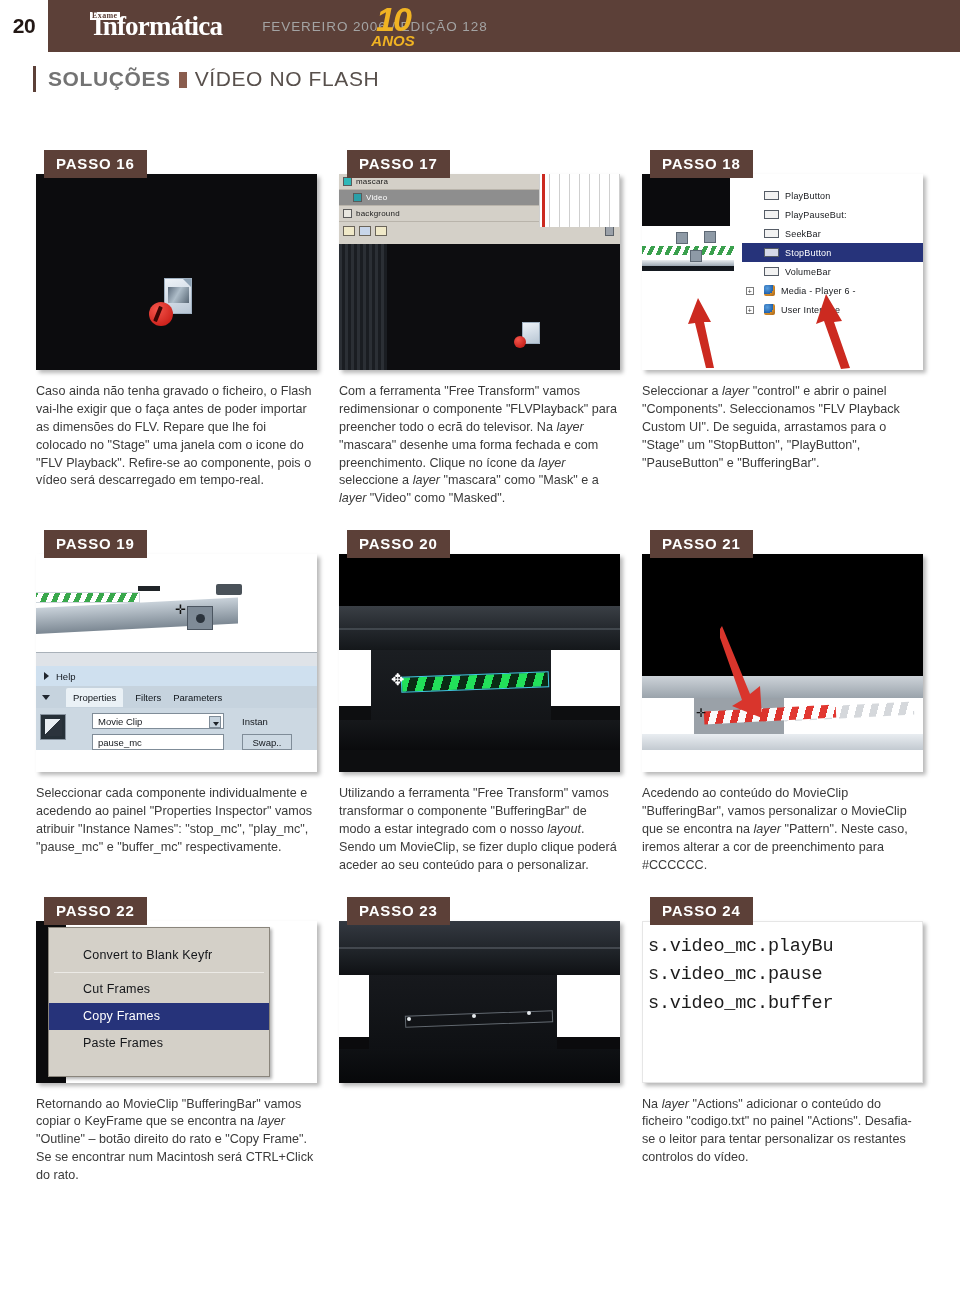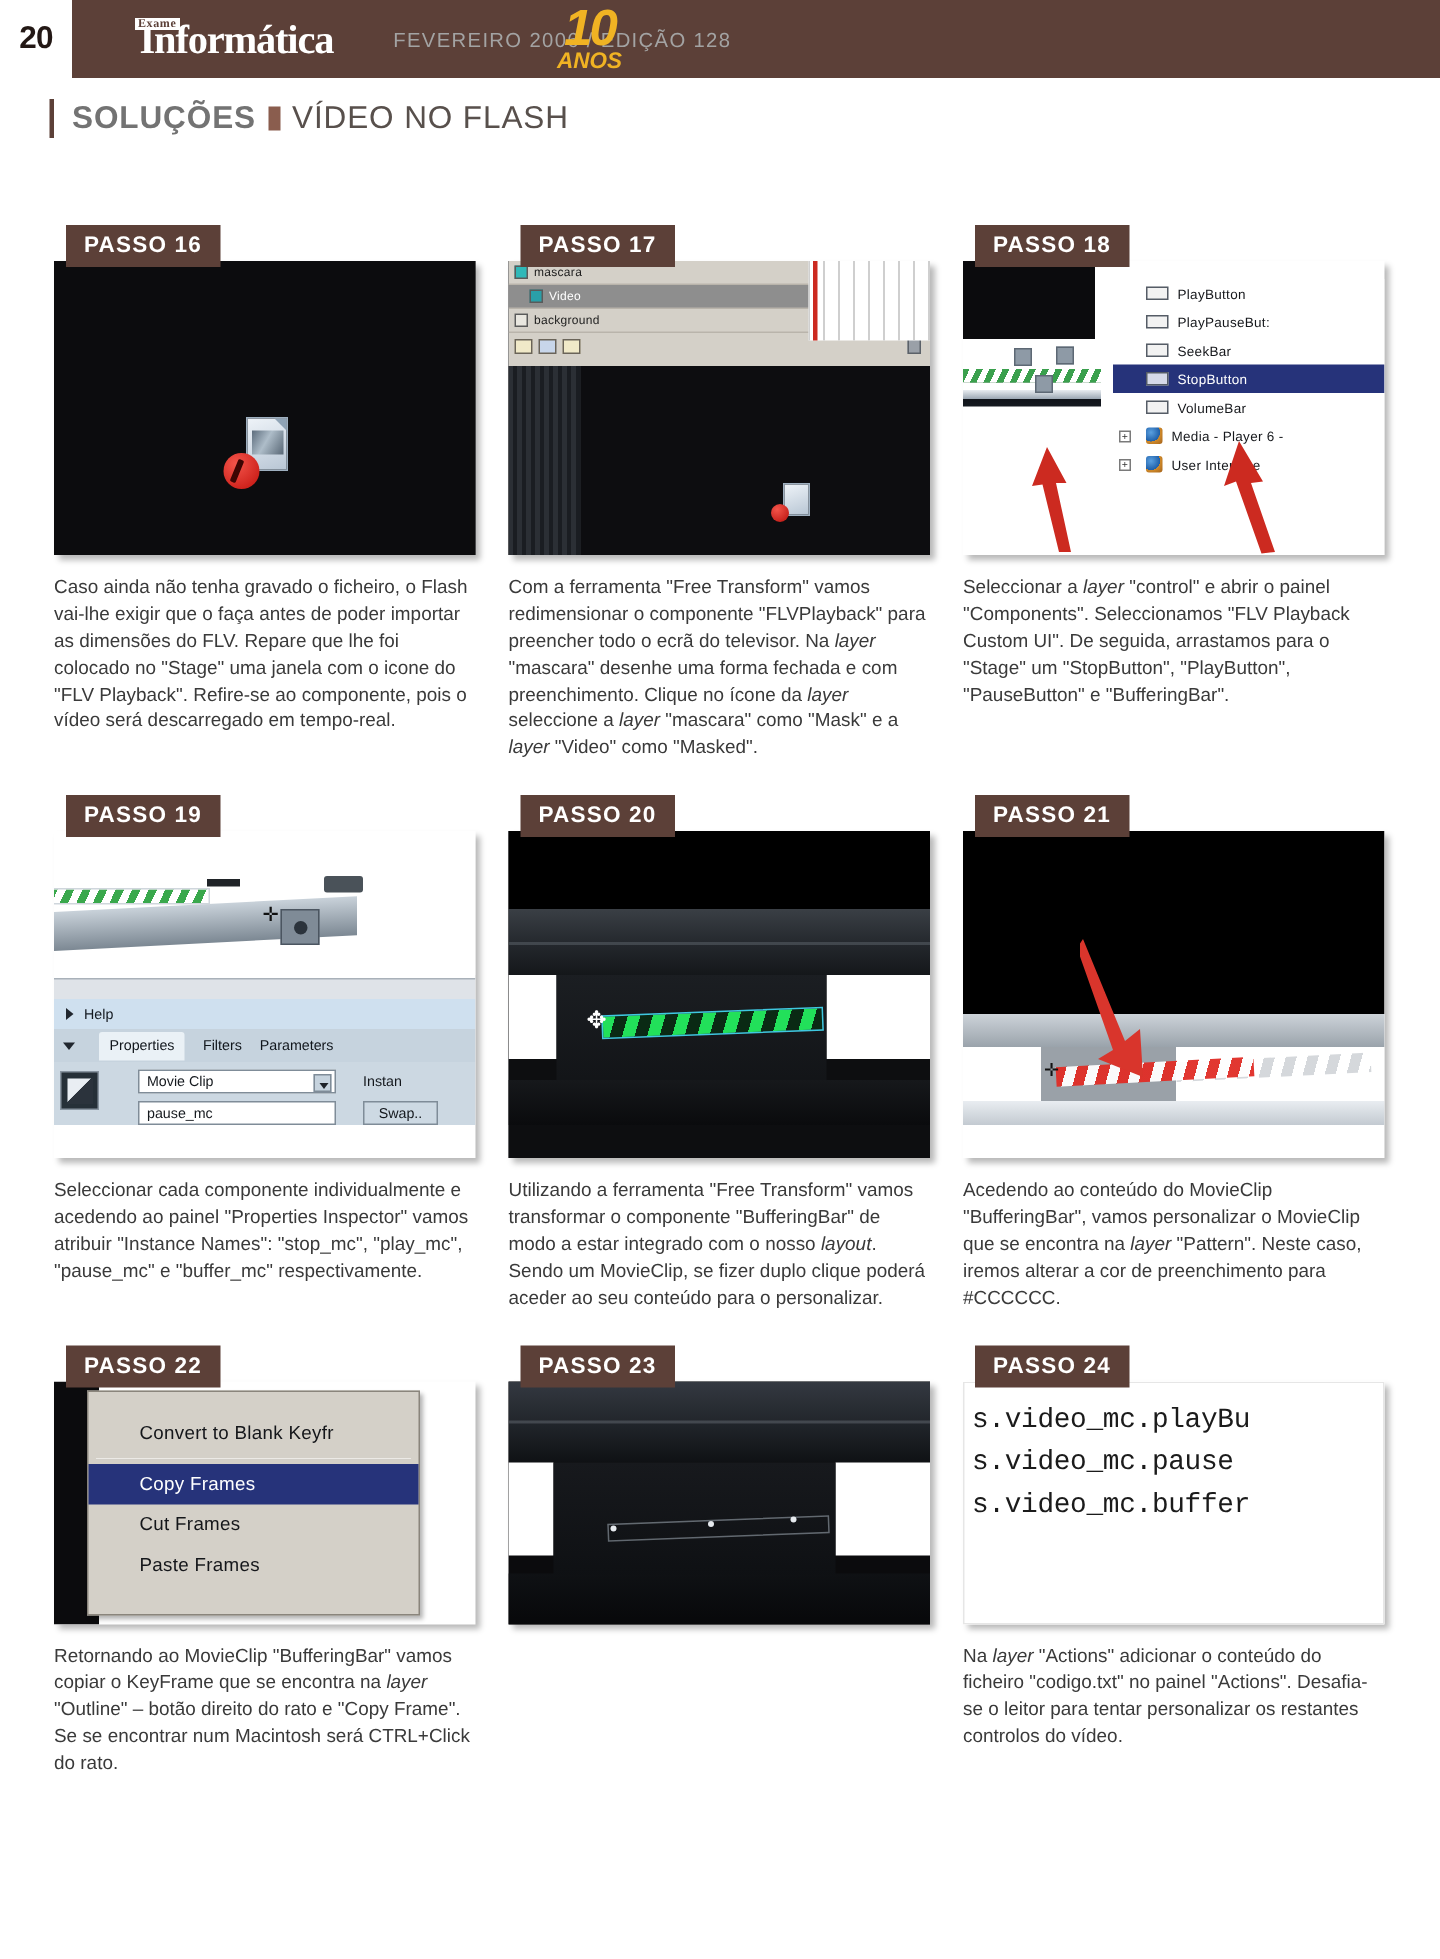--- a/index.html
+++ b/index.html
@@ -302,21 +302,21 @@
   .p21-bar{ position:absolute; left:62px; top:154px; width:132px; height:13px;
             background:repeating-linear-gradient(108deg,#e02d26 0 7px,#ffffff 7px 14px);
             transform:rotate(-3deg); opacity:.95;}
   .p21-bar2{ position:absolute; left:142px; top:151px; width:130px; height:13px;
             background:repeating-linear-gradient(108deg,#b9bec4 0 7px,#ffffff 7px 14px);
             transform:rotate(-3deg); opacity:.6;}
   .p21-cross{ position:absolute; left:54px; top:152px; color:#111; font-size:12px;}
 
   
   .p22-dark{ position:absolute; left:0; top:0; width:30px; height:162px; background:#0b0b0d;}
-  .p22-menu{ position:absolute; left:22px; top:6px; width:222px; height:150px;
+  .p22-menu{ position:absolute; left:12px; top:6px; width:222px; height:150px;
              background:#d4d0c8; border:1px solid #8a857c; box-shadow:2px 2px 3px rgba(0,0,0,.3);}
   .p22-item{ height:27px; display:flex; align-items:center; padding-left:34px;
              font-size:12.5px; color:#14161a; letter-spacing:.2px;}
   .p22-item.sel{ background:#26337a; color:#ffffff;}
   .p22-item.cut{ height:14px; overflow:hidden; align-items:flex-end; color:#6e6a63;}
   .p22-div{ height:1px; background:#9d988f; margin:3px 5px; border-bottom:1px solid #eceae6;}
 
   
   .p23-bezel{ position:absolute; left:0; top:0; width:281px; height:54px;
               background:linear-gradient(#343941,#1e2227 60%,#0f1114);}
@@ -560,22 +560,22 @@
     <div class="row">
 
       <div class="col">
         <div class="step-label">PASSO 22</div>
         <div class="shot h165" style="background:#ffffff">
           <div class="p22-dark"></div>
           <div class="p22-menu">
             <div class="p22-item cut"></div>
             <div class="p22-item">Convert to Blank Keyfr</div>
             <div class="p22-div"></div>
+            <div class="p22-item">Cut Frames</div>
             <div class="p22-item sel">Copy Frames</div>
-            <div class="p22-item">Cut Frames</div>
             <div class="p22-item">Paste Frames</div>
           </div>
         </div>
         <div class="caption">Retornando ao MovieClip "BufferingBar" vamos copiar o KeyFrame que se encontra na <i>layer</i> "Outline" – botão direito do rato e "Copy Frame". Se se encontrar num Macintosh será CTRL+Click do rato.</div>
       </div>
 
       <div class="col">
         <div class="step-label">PASSO 23</div>
         <div class="shot h165">
           <div class="p23-bezel"></div>

